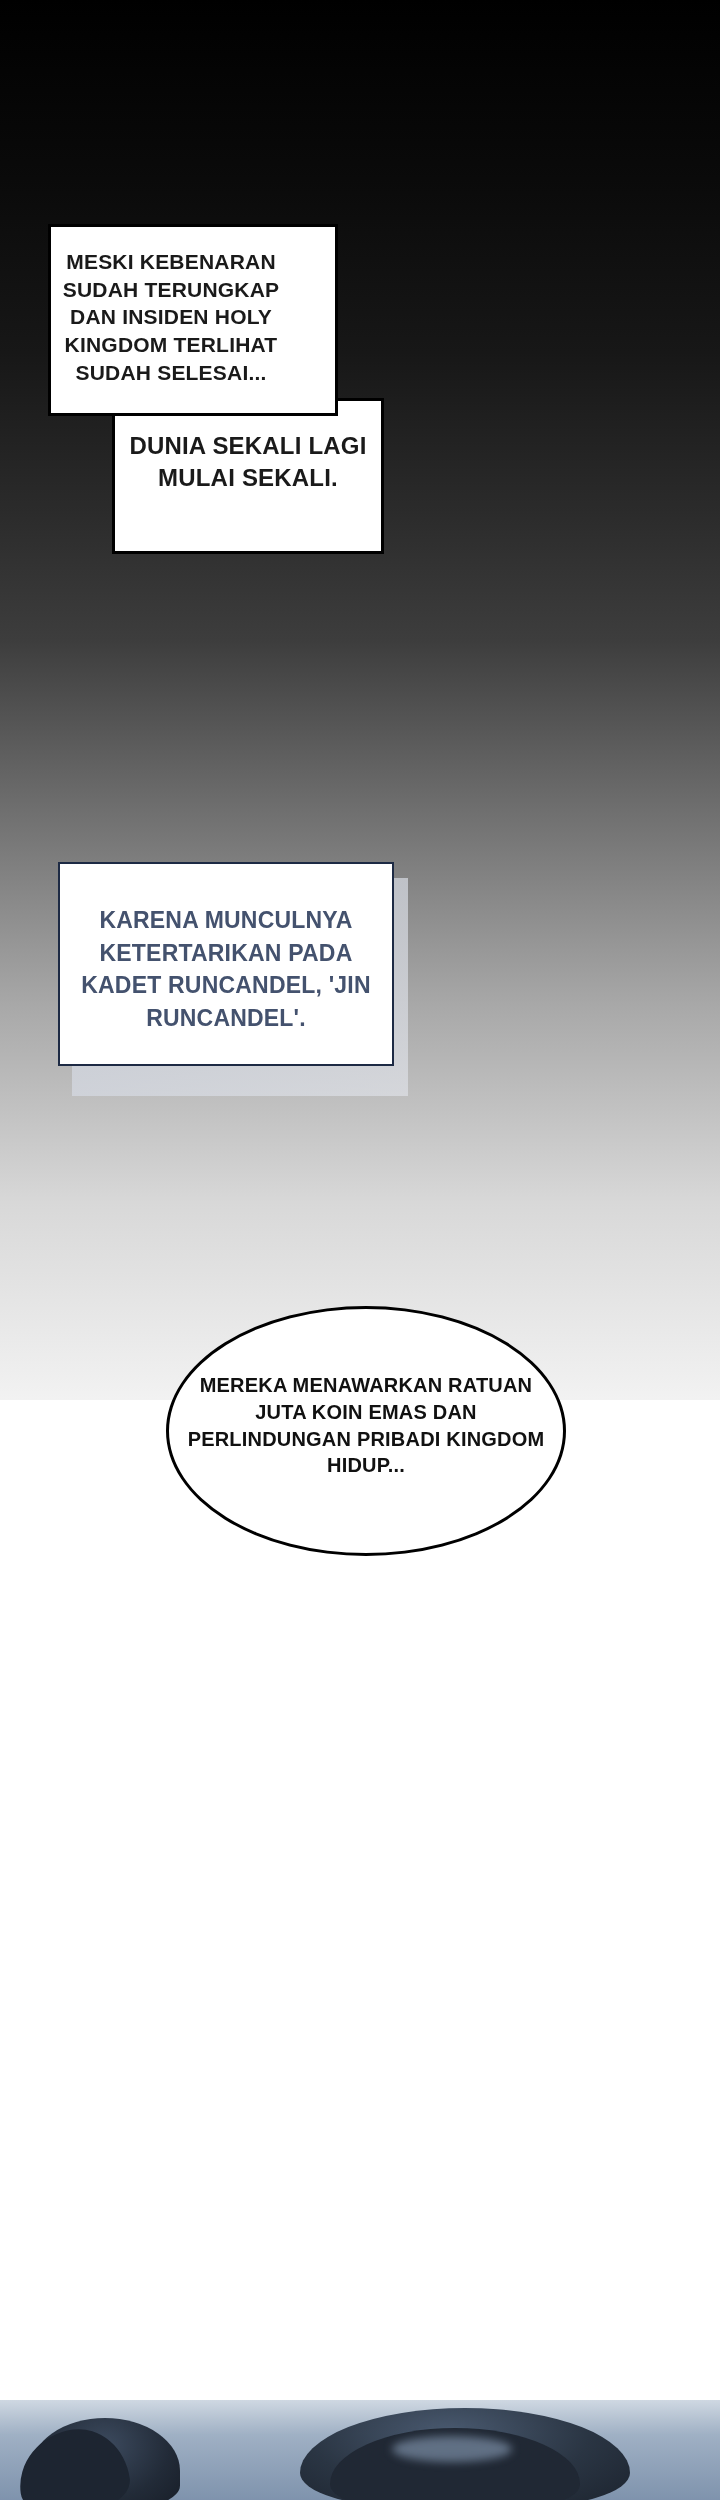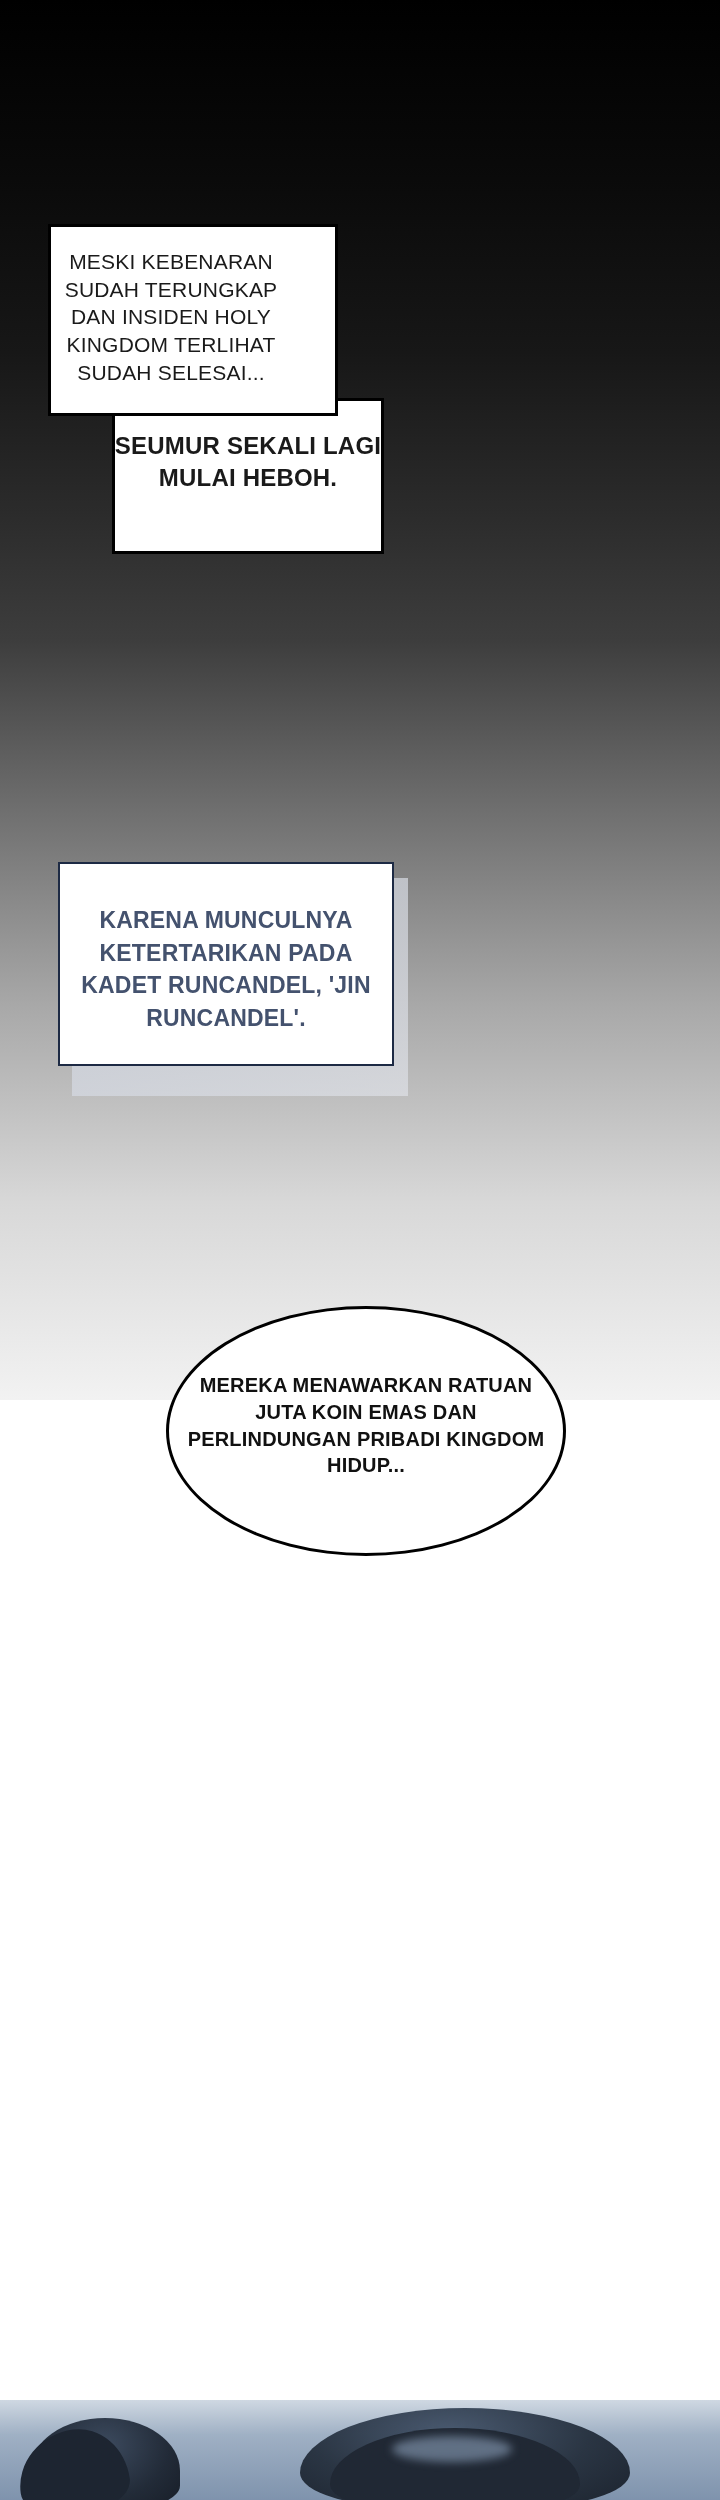--- a/index.html
+++ b/index.html
@@ -112,21 +112,21 @@
   }
   .narr1-text-a {
     position: absolute;
     left: 48px; top: 248px;
     width: 246px;
     z-index: 7;
     text-align: center;
     color: #1a1a1a;
     font-size: 21px;
     line-height: 1.32;
-    font-weight: 400;
+    font-weight: 700;
     letter-spacing: 0.2px;
     font-family: "Liberation Sans", sans-serif;
   }
   .narr1-text-b {
     position: absolute;
     left: 112px; top: 430px;
     width: 272px;
     z-index: 7;
     text-align: center;
     color: #1a1a1a;
@@ -203,21 +203,21 @@
   <div class="char-left"></div>
   <div class="char-left-hair"></div>
   <div class="char-right"></div>
   <div class="char-right-hair"></div>
   <div class="char-right-hi"></div>
 
   <div class="narr1-a"></div>
   <div class="narr1-b"></div>
   <div class="narr1-join"></div>
   <div class="narr1-text-a">MESKI KEBENARAN SUDAH TERUNGKAP DAN INSIDEN HOLY KINGDOM TERLIHAT SUDAH SELESAI...</div>
-  <div class="narr1-text-b">SEUMUR SEKALI LAGI MULAI HEBOH.</div>
+  <div class="narr1-text-b">DUNIA SEKALI LAGI MULAI SEKALI.</div>
 
   <div class="narr2-shadow"></div>
   <div class="narr2"></div>
   <div class="narr2-text">KARENA MUNCULNYA KETERTARIKAN PADA KADET RUNCANDEL, 'JIN RUNCANDEL'.</div>
 
   <div class="bubble"></div>
   <div class="bubble-text">MEREKA MENAWARKAN RATUAN JUTA KOIN EMAS DAN PERLINDUNGAN PRIBADI KINGDOM HIDUP...</div>
 
 </div>
 

